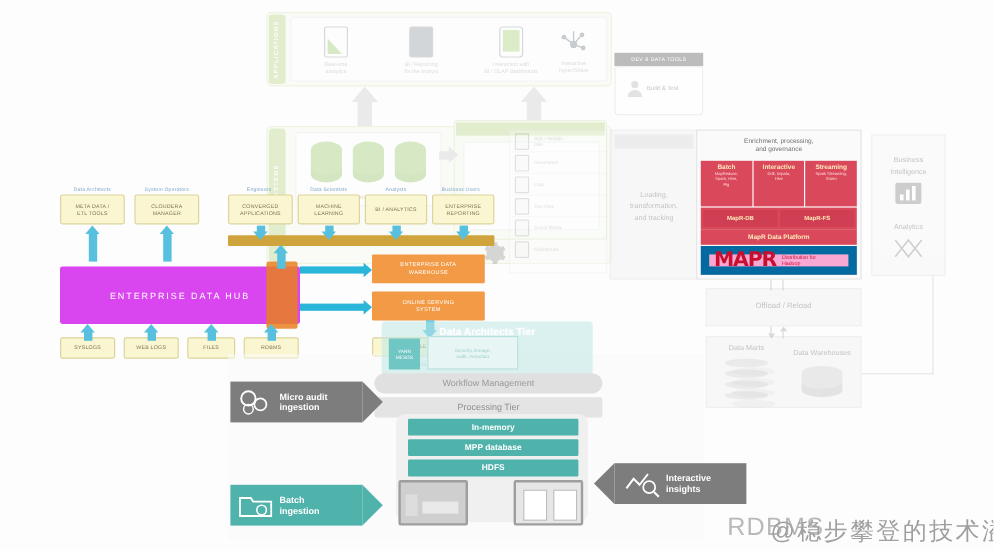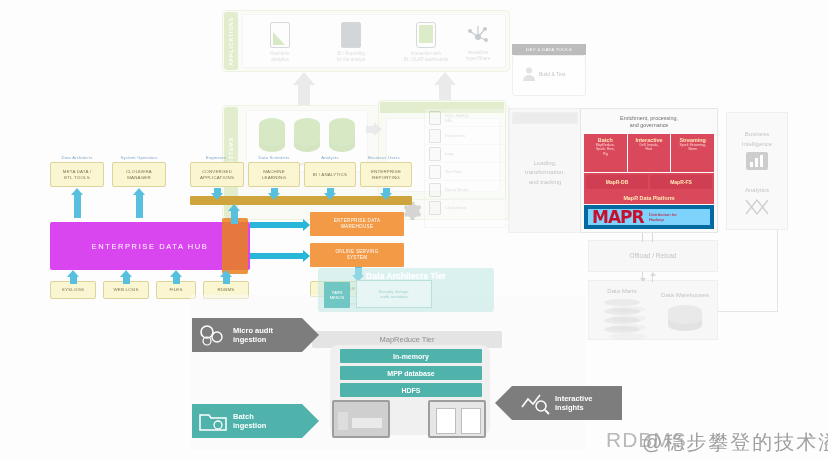--- a/index.html
+++ b/index.html
@@ -233,21 +233,21 @@
 Storm</div>
       </div>
     </div>
 
     <div class="abs" style="left:4px;top:65px;width:130px;height:18px;display:flex;gap:2px;background:#d9485b;padding:2px;box-sizing:border-box;">
       <div class="redbox2 ctr" style="flex:1;background:#cf3e52;font-size:5px;font-weight:bold;color:#ffe9b8;">MapR-DB</div>
       <div class="redbox2 ctr" style="flex:1;background:#cf3e52;font-size:5px;font-weight:bold;color:#ffe9b8;">MapR-FS</div>
     </div>
     <div class="abs redbox ctr" style="left:4px;top:83px;width:130px;height:13px;font-size:5.4px;font-weight:bold;color:#ffe9b8;">MapR Data Platform</div>
 
-    <div class="abs" style="left:4px;top:97px;width:130px;height:24px;background:#7dd3fc;border:4px solid #0369a1;display:flex;align-items:center;gap:5px;padding-left:4px;box-sizing:border-box;">
+    <div class="abs" style="left:4px;top:97px;width:130px;height:24px;background:#f9a8d4;border:7px solid #0369a1;display:flex;align-items:center;gap:5px;padding-left:4px;box-sizing:border-box;">
       <span class="maprlogo">MAPR</span>
       <span style="font-size:4.4px;color:#c8102e;white-space:pre-line;line-height:1.25;">Distribution for
 Hadoop</span>
     </div>
   </div>
 
   <div class="abs fade3" style="left:726px;top:112px;width:62px;height:118px;">
     <div class="abs gpanel" style="left:0;top:0;width:62px;height:118px;background:#f7f7f7;"></div>
     <div class="abs col" style="left:0;top:14px;width:62px;height:48px;">
       <div class="gtext" style="white-space:pre-line;font-size:6px;">Business
@@ -399,22 +399,23 @@
 
   <div class="abs fade3" style="left:190px;top:295px;width:396px;height:155px;background:#fafafa;"></div>
 
   <div class="abs" style="left:318px;top:268px;width:176px;height:44px;background:rgba(191,231,230,.55);border-radius:3px;"></div>
   <div class="abs ctr" style="left:318px;top:268px;width:176px;height:16px;color:#fff;font-size:8.5px;font-weight:bold;text-shadow:0 0 2px rgba(255,255,255,.6);">Data Architects Tier</div>
   <div class="abs mgmtbox ctr" style="left:324px;top:282px;width:26px;height:26px;white-space:pre-line;">YARN
 MESOS</div>
   <div class="abs mgmtbox2 ctr" style="left:356px;top:280px;width:76px;height:28px;white-space:pre-line;">Security, lineage,
 audit, metadata</div>
 
-
-  <div class="abs tierlbl ctr" style="left:312px;top:331px;width:190px;height:17px;">MapReduce Tier</div>
+  <div class="abs wfpill ctr" style="left:312px;top:311px;width:190px;height:17px;">Workflow Management</div>
+
+  <div class="abs tierlbl ctr" style="left:312px;top:331px;width:190px;height:17px;">Processing Tier</div>
 
   <div class="abs softpanel" style="left:330px;top:345px;width:160px;height:90px;"></div>
   <div class="abs tealbar ctr" style="left:340px;top:349px;width:142px;height:14px;">In-memory</div>
   <div class="abs tealbar ctr" style="left:340px;top:366px;width:142px;height:14px;">MPP database</div>
   <div class="abs tealbar ctr" style="left:340px;top:383px;width:142px;height:14px;">HDFS</div>
 
   <div class="abs miniscreen" style="left:332px;top:400px;width:58px;height:38px;">
     <div class="abs" style="left:4px;top:10px;width:10px;height:18px;background:#ddd;"></div>
     <div class="abs" style="left:18px;top:16px;width:30px;height:10px;background:#e9e9e9;"></div>
   </div>

